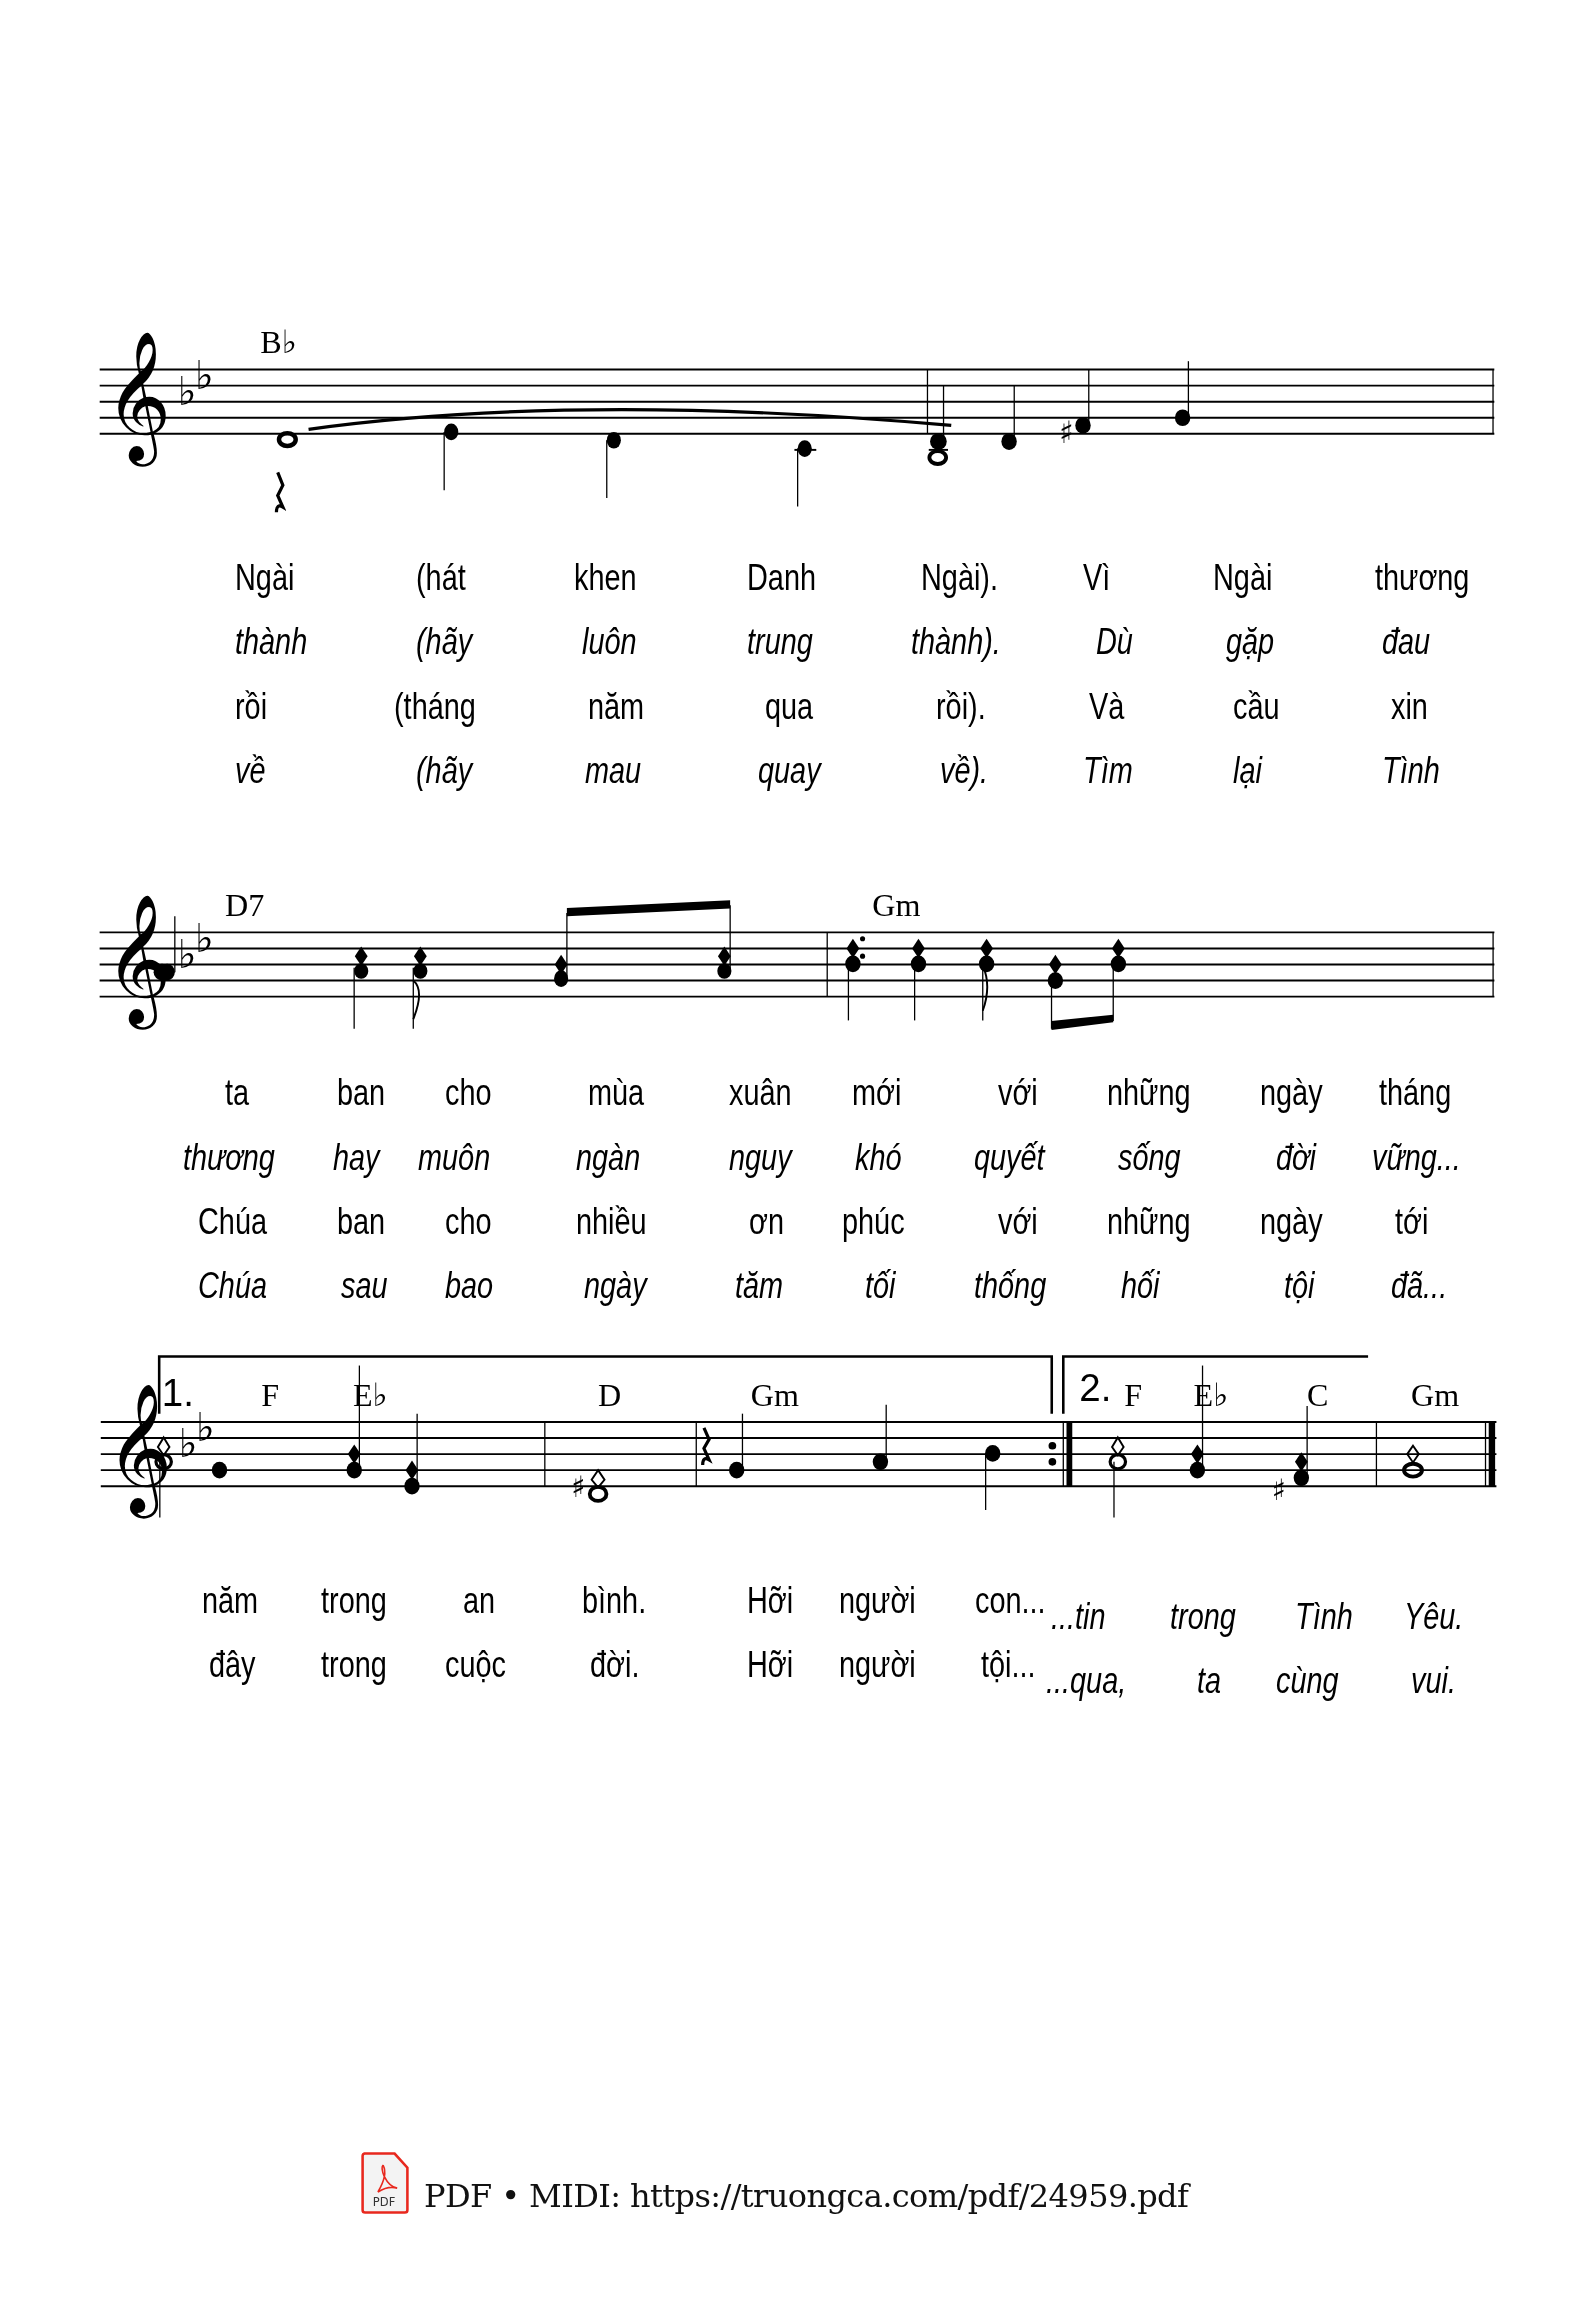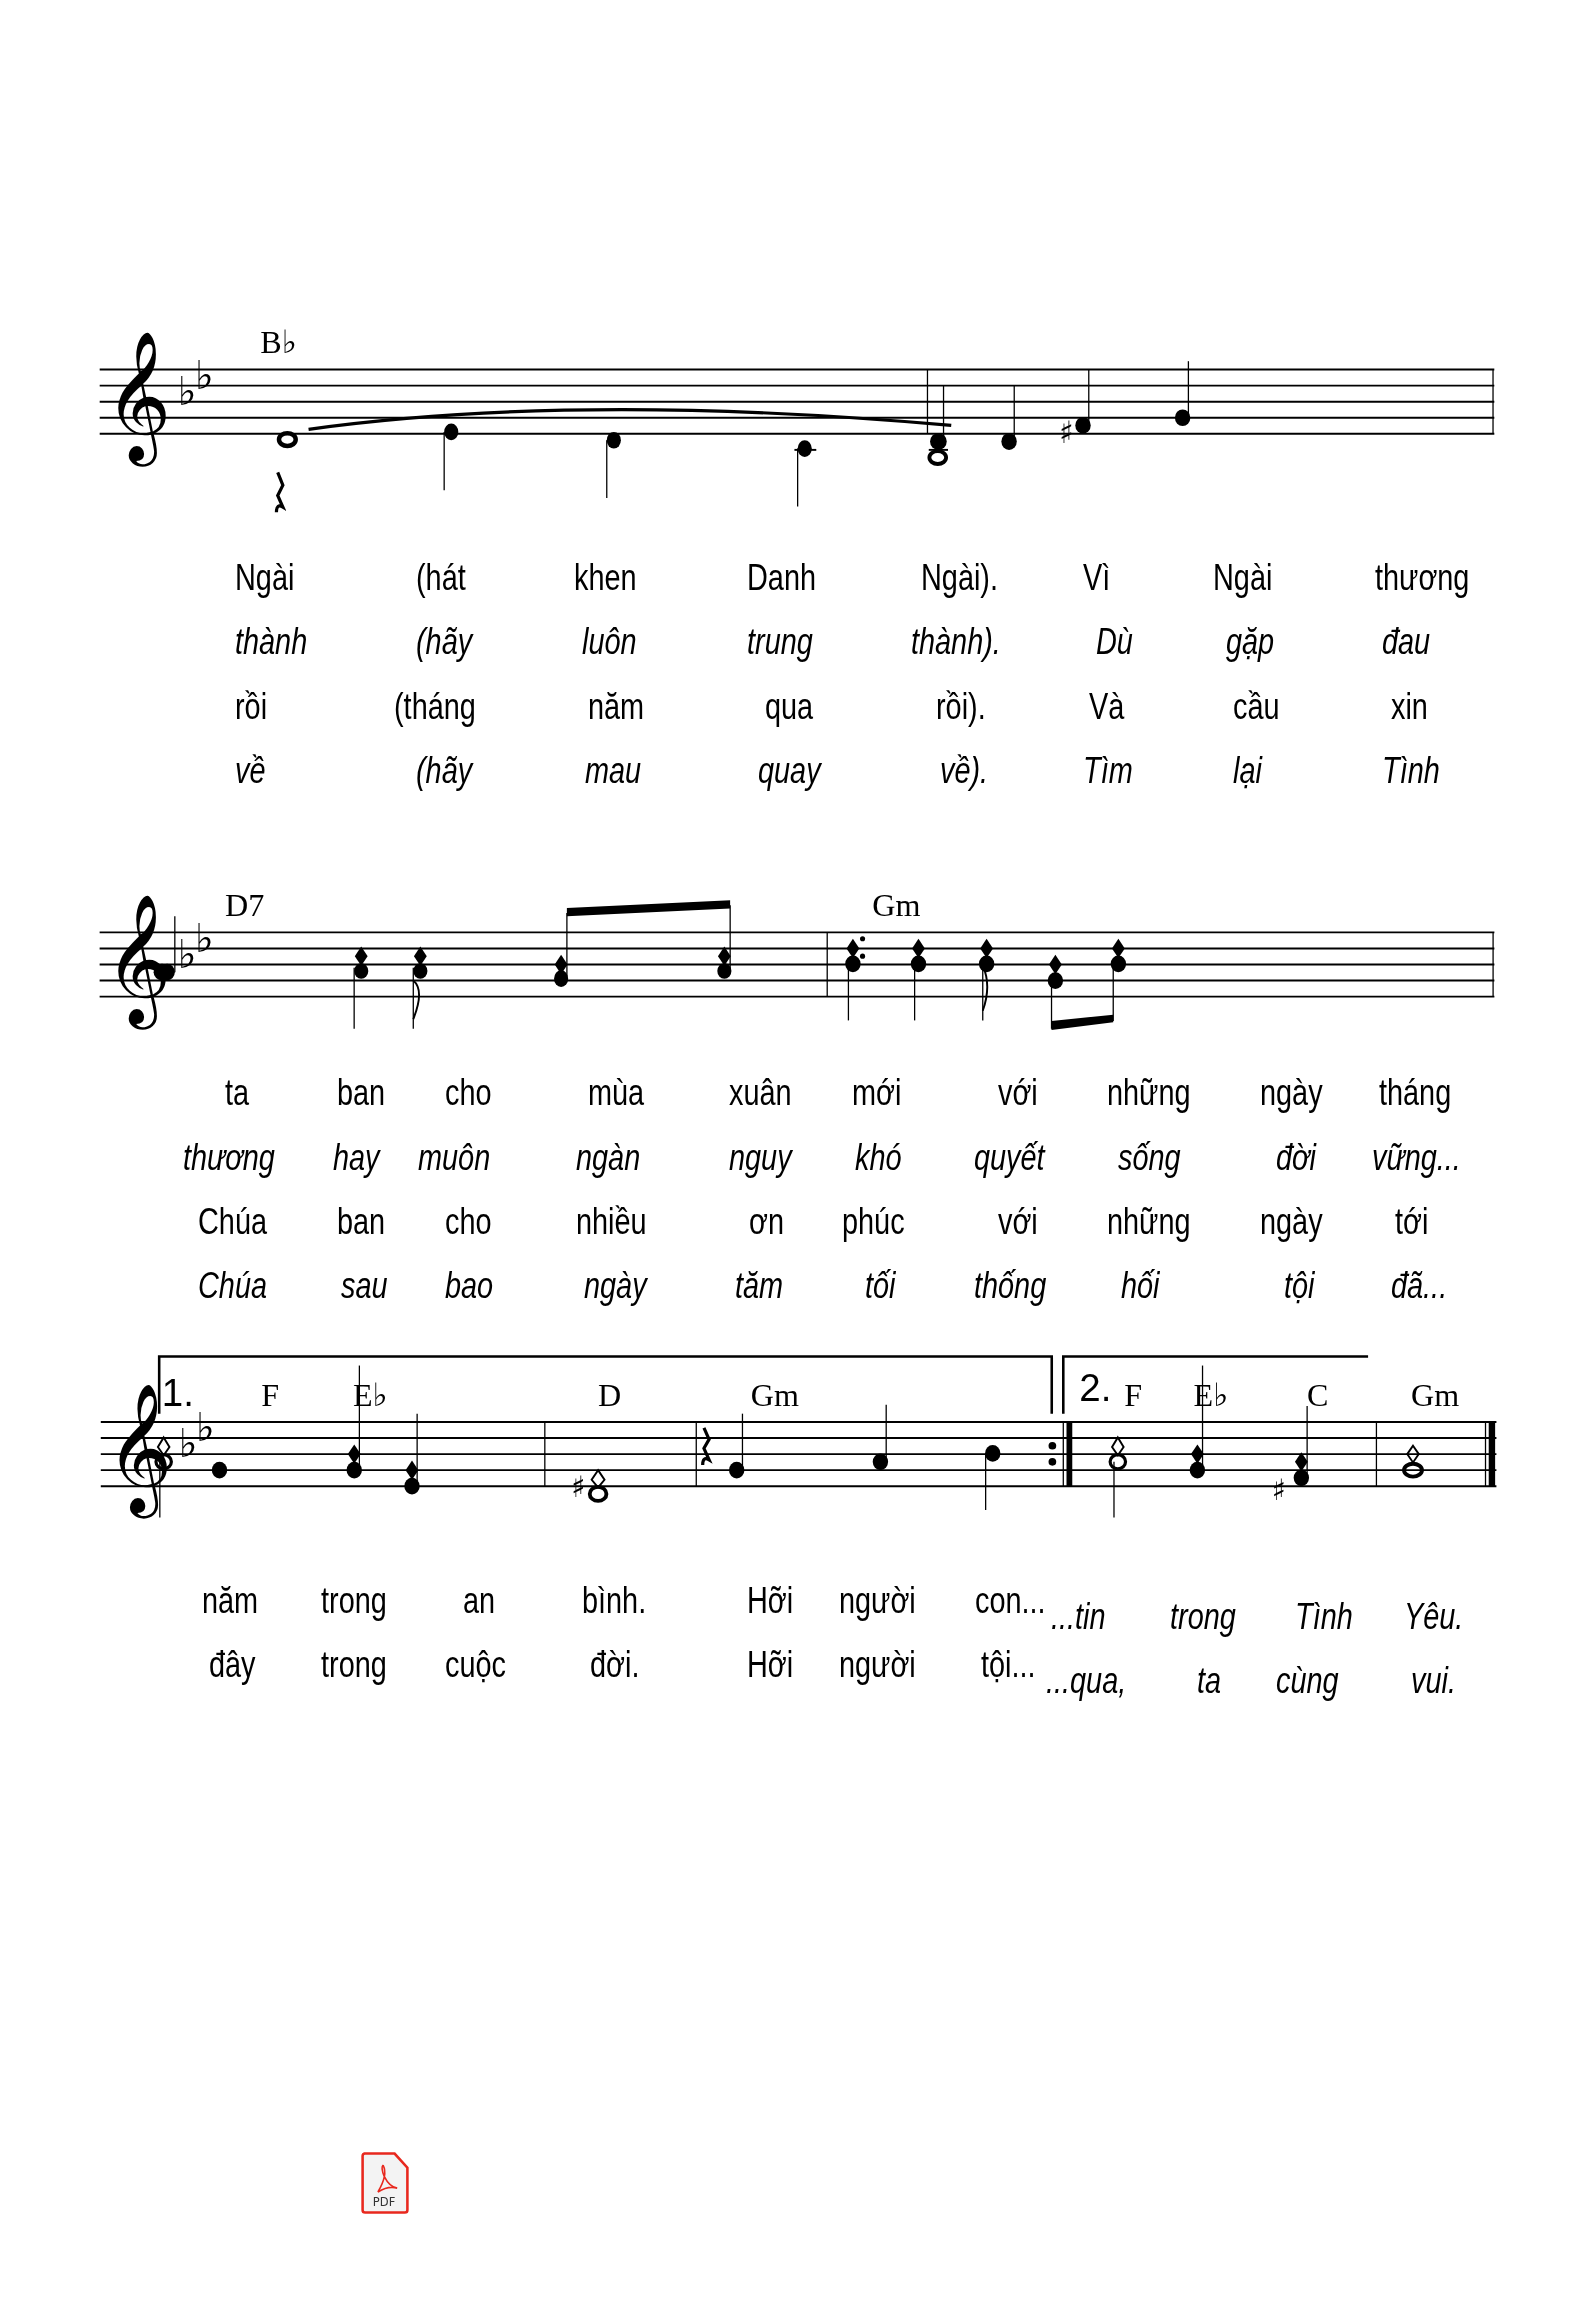--- a/index.html
+++ b/index.html
@@ -465,16 +465,17 @@
     <div class="lyric it" style="left:1276px;top:1662px">cùng</div>
     <div class="lyric it" style="left:1411px;top:1662px">vui.</div>
   </div>
 
   <div id="footer">
     <svg class="pdf-icon" viewBox="0 0 78 100">
       <path d="M6,4 H54 L74,26 V92 Q74,96 70,96 H8 Q4,96 4,92 V8 Q4,4 8,4 Z" fill="#f3f3f3" stroke="#e8281e" stroke-width="4"></path>
       <path d="M36,22 q-4,4 2,18 q8,16 20,18 q-14,-4 -30,6 q8,-14 10,-24 q2,-10 -2,-18" fill="none" stroke="#e8281e" stroke-width="2.5"></path>
       <text x="20" y="86" font-family="DejaVu Sans, sans-serif" font-size="18" fill="#333">PDF</text>
     </svg>
+    <span class="footer-text">PDF • MIDI: https://truongca.com/pdf/24959.pdf</span>
   </div>
 
 </div>
 
 
 </body></html>

